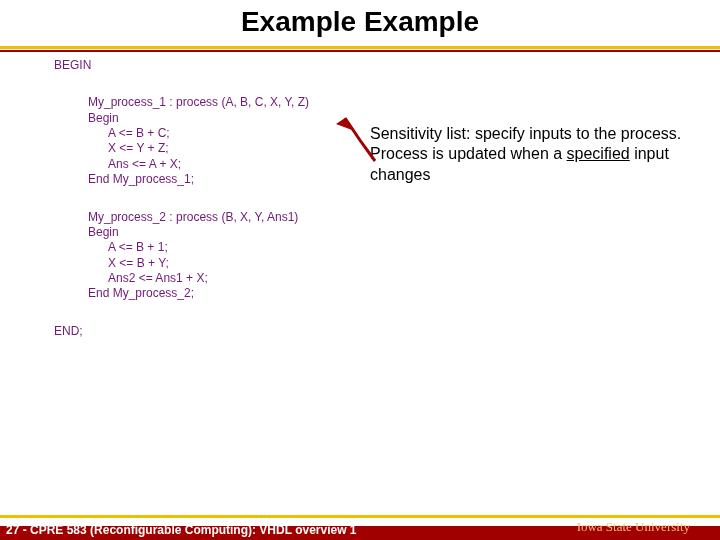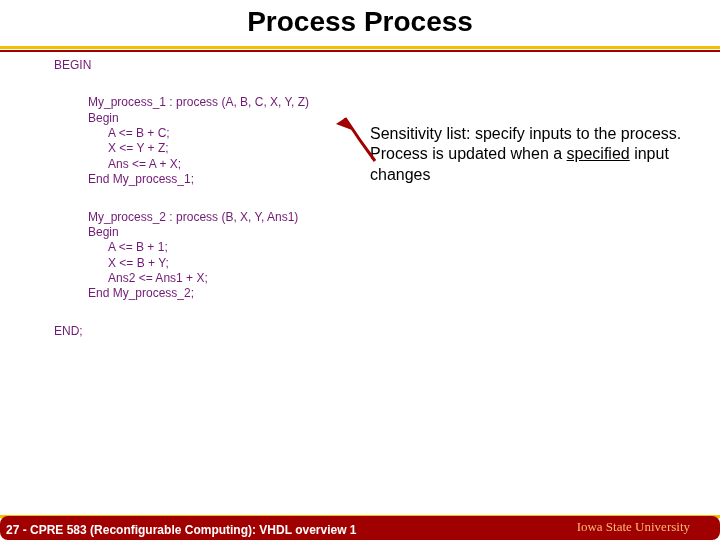--- a/index.html
+++ b/index.html
@@ -73,23 +73,22 @@
 .arrow {
   position: absolute;
   top: 106px;
   left: 330px;
 }
 .footer {
   position: absolute;
   bottom: 0;
   left: 0;
   width: 100%;
-  height: 24px;
+  height: 14px;
   background: #a00000;
-  border-radius: 8px;
 }
 .footer-yellow {
   position: absolute;
   bottom: 22px;
   left: 0;
   width: 100%;
   height: 3px;
   background: #f0c000;
 }
 .footer-left {
@@ -106,21 +105,21 @@
   bottom: 5px;
   font-size: 13px;
   color: #fdba74;
   font-family: "Times New Roman", serif;
 }
 </style>
 </head>
 <body>
 
 <div class="title-area">
-  <div class="title">Process Process</div>
+  <div class="title">Example Example</div>
 </div>
 
 <div class="rule-group">
   <div class="rule-yellow"></div>
   <div class="rule-red"></div>
 </div>
 
 <div class="content">
   <div class="kw-begin">BEGIN</div>
 

